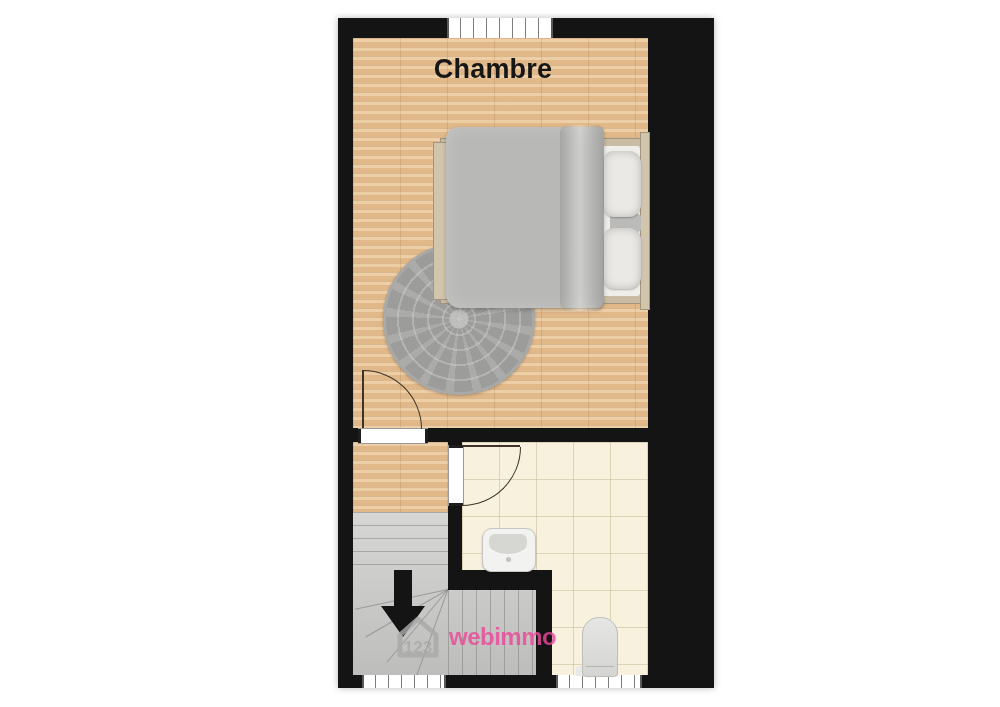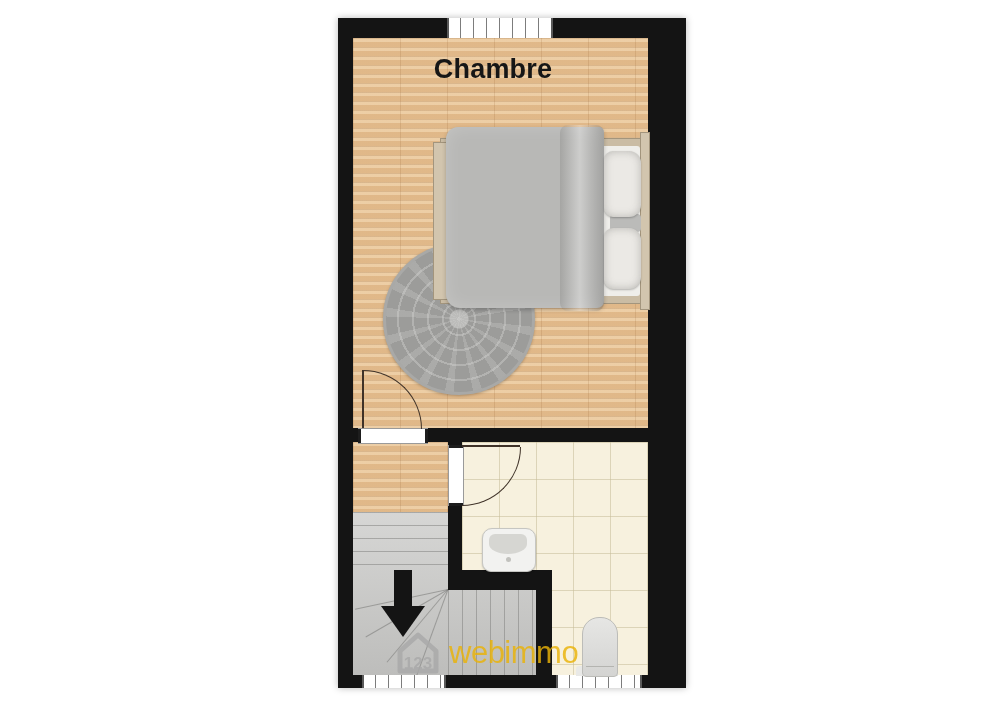--- a/index.html
+++ b/index.html
@@ -1,18 +1,18 @@
 <!DOCTYPE html>
 <html><head>
 <meta charset="utf-8">
 <style>
   html,body{margin:0;padding:0;background:#ffffff;}
   .scene{position:relative;width:1000px;height:707px;background:#ffffff;overflow:hidden;
          font-family:"Liberation Sans",sans-serif;}
-  .plan{position:absolute;left:338px;top:18px;width:348px;height:670px;background:#141414;
+  .plan{position:absolute;left:338px;top:18px;width:376px;height:670px;background:#141414;
         box-shadow:0 0 7px rgba(0,0,0,0.28);}
   .abs{position:absolute;}
 
   
   .wood{background-color:#e5c094;
     background-image:
       repeating-linear-gradient(180deg, rgba(140,88,40,0.20) 0 1px, rgba(0,0,0,0) 1px 9px),
       repeating-linear-gradient(90deg, rgba(140,88,40,0.16) 0 1px, rgba(0,0,0,0) 1px 47px),
       repeating-linear-gradient(180deg, rgba(255,238,205,0.30) 0 4px, rgba(212,164,108,0.28) 4px 9px);}
   .tile{background-color:#f7f1de;
@@ -98,22 +98,22 @@
     background:linear-gradient(180deg,#e6e6e4,#d4d4d2);border:1px solid #bcbcb8;
     border-radius:17px 17px 4px 4px;}
   .toilet-seatline{position:absolute;left:3px;bottom:9px;width:28px;height:1px;background:#b4b4b0;}
 
   
   .room-label{color:#161616;font-weight:bold;text-align:center;letter-spacing:0.2px;}
   .bedroom-label{left:10px;top:36px;width:290px;font-size:27px;line-height:31px;}
   .bath-label{left:124px;top:448px;width:190px;font-size:26px;line-height:31px;}
 
   
-  .watermark{left:55px;top:612px;display:flex;align-items:center;gap:6px;opacity:0.82;z-index:10;}
-  .wm-brand{color:#eab308;font-weight:normal;font-size:31px;letter-spacing:-0.5px;line-height:46px;}
+  .watermark{left:55px;top:596px;display:flex;align-items:center;gap:6px;opacity:0.82;z-index:10;}
+  .wm-brand{color:#ec4899;font-weight:bold;font-size:24px;letter-spacing:-0.5px;line-height:46px;}
 </style>
 </head>
 <body>
 
 <div class="scene">
   <div class="plan">
 
     <div class="abs wood bedroom-floor"></div>
     <div class="abs wood landing-floor"></div>
     <div class="abs tile bath-floor"></div>

